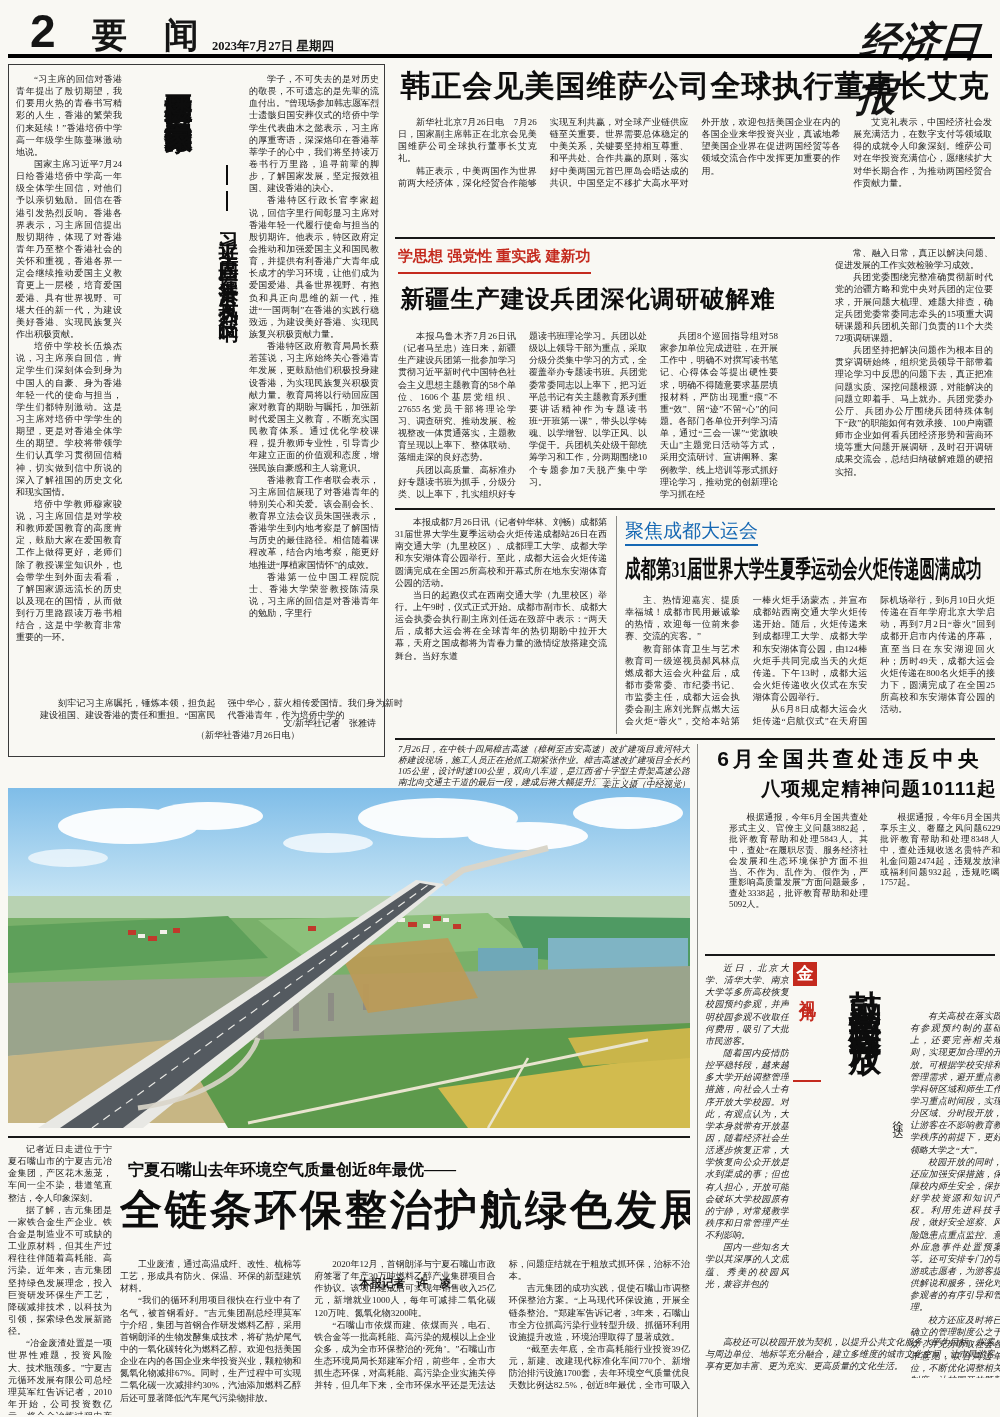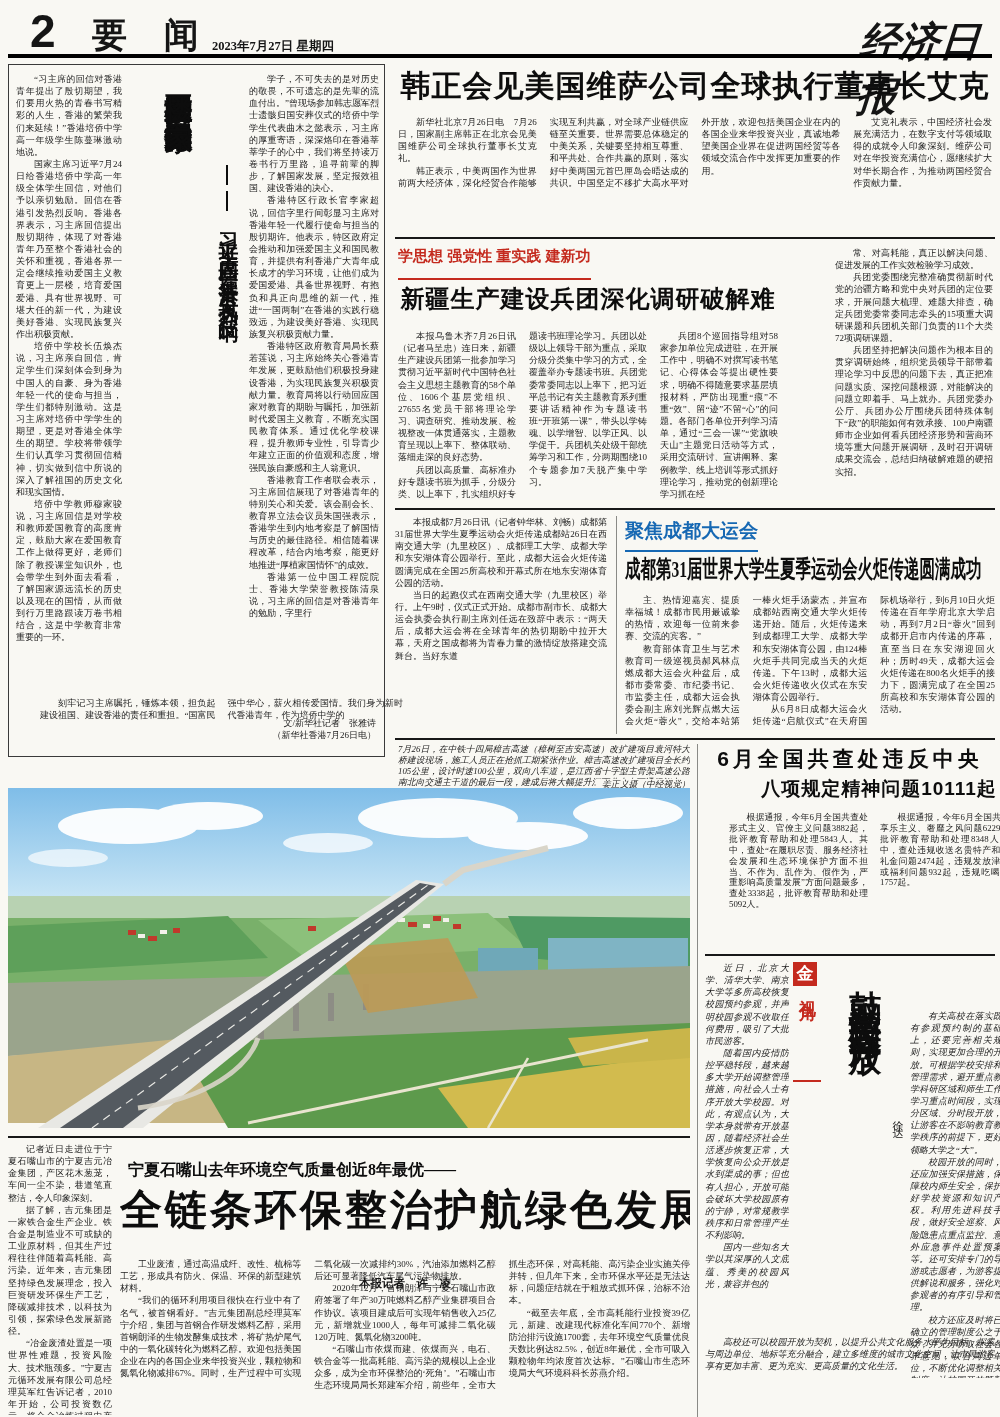--- a/index.html
+++ b/index.html
@@ -50,51 +50,51 @@
         <p>学子，不可失去的是对历史的敬畏，不可遗忘的是先辈的流血付出。”曾现场参加韩志愿军烈士遗骸归国安葬仪式的培侨中学学生代表曲木之懿表示，习主席的厚重寄语，深深烙印在香港莘莘学子的心中，我们将坚持读万卷书行万里路，追寻前辈的脚步，了解国家发展，坚定报效祖国、建设香港的决心。</p>
         <p>香港特区行政长官李家超说，回信字里行间彰显习主席对香港年轻一代履行使命与担当的殷切期许。他表示，特区政府定会推动和加强爱国主义和国民教育，并提供有利香港广大青年成长成才的学习环境，让他们成为爱国爱港、具备世界视野、有抱负和具正向思维的新一代，推进“一国两制”在香港的实践行稳致远，为建设美好香港、实现民族复兴积极贡献力量。</p>
         <p>香港特区政府教育局局长蔡若莲说，习主席始终关心香港青年发展，更鼓励他们积极投身建设香港，为实现民族复兴积极贡献力量。教育局将以行动回应国家对教育的期盼与嘱托，加强新时代爱国主义教育，不断充实国民教育体系。通过优化学校课程，提升教师专业性，引导青少年建立正面的价值观和态度，增强民族自豪感和主人翁意识。</p>
         <p>香港教育工作者联会表示，习主席回信展现了对香港青年的特别关心和关爱。该会副会长、教育界立法会议员朱国强表示，香港学生到内地考察是了解国情与历史的最佳路径。相信随着课程改革，结合内地考察，能更好地推进“厚植家国情怀”的成效。</p>
         <p>香港第一位中国工程院院士、香港大学荣誉教授陈清泉说，习主席的回信是对香港青年的勉励，字里行</p>
       </div>
     <div class="abs body clip cols2" style="left:7px;top:632px;width:363px;height:40px;">
         <p>刻牢记习主席嘱托，锤炼本领，担负起建设祖国、建设香港的责任和重担。“国富民强中华心，薪火相传爱国情。我们身为新时代香港青年，作为培侨中学的</p>
       </div>
     <div class="abs body" style="right:8px;top:652px;width:180px;text-align:right;">文/新华社记者　张雅诗</div>
-    <div class="abs body" style="right:8px;top:664px;width:180px;text-align:right;">（新华社香港7月26日电）</div>
+    <div class="abs body" style="right:8px;top:664px;width:180px;">（新华社香港7月26日电）</div>
   </div>
 
   <div class="abs sans headline center clip" style="left:395px;top:66px;width:600px;height:42px;font-size:30px;letter-spacing:1px;">韩正会见美国维萨公司全球执行董事长艾克礼</div>
   <div class="abs body clip cols4" style="left:398px;top:116px;width:594px;height:114px;">
       <p>新华社北京7月26日电　7月26日，国家副主席韩正在北京会见美国维萨公司全球执行董事长艾克礼。</p>
       <p>韩正表示，中美两国作为世界前两大经济体，深化经贸合作能够实现互利共赢，对全球产业链供应链至关重要。世界需要总体稳定的中美关系，关键要坚持相互尊重、和平共处、合作共赢的原则，落实好中美两国元首巴厘岛会晤达成的共识。中国坚定不移扩大高水平对外开放，欢迎包括美国企业在内的各国企业来华投资兴业，真诚地希望美国企业界在促进两国经贸等各领域交流合作中发挥更加重要的作用。</p>
       <p>艾克礼表示，中国经济社会发展充满活力，在数字支付等领域取得的成就令人印象深刻。维萨公司对在华投资充满信心，愿继续扩大对华长期合作，为推动两国经贸合作贡献力量。</p>
     </div>
   <div class="abs rule-h" style="left:395px;top:237px;width:600px;"></div>
 
-  <div class="abs sans red clip" style="left:398px;top:247px;font-size:15px;font-weight:900;border-bottom:2.5px solid var(--accent-red);padding-bottom:12px;">学思想 强党性 重实践 建新功</div>
+  <div class="abs sans red clip" style="left:398px;top:247px;font-size:15px;font-weight:900;border-bottom:2.5px solid var(--accent-red);padding-bottom:6px;">学思想 强党性 重实践 建新功</div>
   <div class="abs headline center clip" style="left:398px;top:283px;width:380px;height:34px;font-size:24px;letter-spacing:1px;">新疆生产建设兵团深化调研破解难题</div>
   <div class="abs body clip cols3" style="left:398px;top:330px;width:380px;height:176px;">
       <p>本报乌鲁木齐7月26日讯（记者马呈忠）连日来，新疆生产建设兵团第一批参加学习贯彻习近平新时代中国特色社会主义思想主题教育的58个单位、1606个基层党组织、27655名党员干部将理论学习、调查研究、推动发展、检视整改一体贯通落实，主题教育呈现以上率下、整体联动、落细走深的良好态势。</p>
       <p>兵团以高质量、高标准办好专题读书班为抓手，分级分类、以上率下，扎实组织好专题读书班理论学习。兵团以处级以上领导干部为重点，采取分级分类集中学习的方式，全覆盖举办专题读书班。兵团党委常委同志以上率下，把习近平总书记有关主题教育系列重要讲话精神作为专题读书班“开班第一课”，带头以学铸魂、以学增智、以学正风、以学促干。兵团机关处级干部统筹学习和工作，分两期围绕10个专题参加7天脱产集中学习。</p>
       <p>兵团8个巡回指导组对58家参加单位完成进驻，在开展工作中，明确不对撰写读书笔记、心得体会等提出硬性要求，明确不得随意要求基层填报材料，严防出现重“痕”不重“效”、留“迹”不留“心”的问题。各部门各单位开列学习清单，通过“三会一课”“党旗映天山”主题党日活动等方式，采用交流研讨、宣讲阐释、案例教学、线上培训等形式抓好理论学习，推动党的创新理论学习抓在经</p>
     </div>
   <div class="abs body clip" style="left:835px;top:247px;width:158px;height:258px;">
-      <p>常、对高耗能，真正以解决问题、促进发展的工作实效检验学习成效。</p>
+      <p>常、融入日常，真正以解决问题、促进发展的工作实效检验学习成效。</p>
       <p>兵团党委围绕完整准确贯彻新时代党的治疆方略和党中央对兵团的定位要求，开展问题大梳理、难题大排查，确定兵团党委常委同志牵头的15项重大调研课题和兵团机关部门负责的11个大类72项调研课题。</p>
       <p>兵团坚持把解决问题作为根本目的贯穿调研始终，组织党员领导干部带着理论学习中反思的问题下去，真正把准问题实质、深挖问题根源，对能解决的问题立即着手、马上就办。兵团党委办公厅、兵团办公厅围绕兵团特殊体制下“政”的职能如何有效承接、100户南疆师市企业如何看兵团经济形势和营商环境等重大问题开展调研，及时召开调研成果交流会，总结归纳破解难题的硬招实招。</p>
     </div>
   <div class="abs rule-h" style="left:395px;top:508px;width:600px;"></div>
 
   <div class="abs body clip" style="left:395px;top:516px;width:212px;height:218px;">
       <p>本报成都7月26日讯（记者钟华林、刘畅）成都第31届世界大学生夏季运动会火炬传递成都站26日在西南交通大学（九里校区）、成都理工大学、成都大学和东安湖体育公园举行。至此，成都大运会火炬传递圆满完成在全国25所高校和开幕式所在地东安湖体育公园的活动。</p>
       <p>当日的起跑仪式在西南交通大学（九里校区）举行。上午9时，仪式正式开始。成都市副市长、成都大运会执委会执行副主席刘任远在致辞中表示：“两天后，成都大运会将在全球青年的热切期盼中拉开大幕，天府之国成都将为青春力量的激情绽放搭建交流舞台。当好东道</p>
     </div>
   <div class="abs rule-v" style="left:616px;top:516px;height:218px;"></div>
-  <div class="abs sans blue clip" style="left:625px;top:518px;font-size:19px;font-weight:700;border-bottom:2.5px solid var(--accent-blue);padding-bottom:6px;">聚焦成都大运会</div>
+  <div class="abs sans blue clip" style="left:625px;top:518px;font-size:19px;font-weight:400;border-bottom:2.5px solid var(--accent-blue);padding-bottom:0;">聚焦成都大运会</div>
   <div class="abs clip" style="left:625px;top:554px;width:370px;height:30px;">
     <div class="headline" style="font-size:15.5px;white-space:nowrap;transform:scaleY(1.55);transform-origin:top left;">成都第31届世界大学生夏季运动会火炬传递圆满成功</div>
   </div>
   <div class="abs body clip cols3" style="left:625px;top:594px;width:370px;height:140px;">
       <p>主、热情迎嘉宾、提质幸福城！成都市民用最诚挚的热情，欢迎每一位前来参赛、交流的宾客。”</p>
       <p>教育部体育卫生与艺术教育司一级巡视员郝风林点燃成都大运会火种盆后，成都市委常委、市纪委书记、市监委主任，成都大运会执委会副主席刘光辉点燃大运会火炬“蓉火”，交给本站第一棒火炬手汤蒙杰，并宣布成都站西南交通大学火炬传递开始。随后，火炬传递来到成都理工大学、成都大学和东安湖体育公园，由124棒火炬手共同完成当天的火炬传递。下午13时，成都大运会火炬传递收火仪式在东安湖体育公园举行。</p>
       <p>从6月8日成都大运会火炬传递“启航仪式”在天府国际机场举行，到6月10日火炬传递在百年学府北京大学启动，再到7月2日“蓉火”回到成都开启市内传递的序幕，直至当日在东安湖迎回火种；历时49天，成都大运会火炬传递在800名火炬手的接力下，圆满完成了在全国25所高校和东安湖体育公园的活动。</p>
     </div>
   <div class="abs rule-h" style="left:395px;top:738px;width:600px;"></div>
 
@@ -214,16 +214,17 @@
       <p>“冶金废渣处置是一项世界性难题，投资风险大、技术瓶颈多。”宁夏吉元循环发展有限公司总经理莫军红告诉记者，2010年开始，公司投资数亿元，将合金冶炼过程中产生的工业废气经过净化、储存、稳压处理后，送入尾气发电车间用于发电，杜绝了合金生产过程中排放的废气及粉尘对环境的污染；2016年又成功利用硅锰合金生产过程中产生的</p>
     </div>
   <div class="abs headline clip" style="left:128px;top:1160px;width:560px;font-size:16px;">宁夏石嘴山去年环境空气质量创近8年最优——</div>
   <div class="abs sans headline center clip" style="left:120px;top:1182px;width:570px;font-size:42px;letter-spacing:3px;white-space:nowrap;">全链条环保整治护航绿色发展</div>
   <div class="abs center clip" style="left:120px;top:1236px;width:570px;font-size:11.5px;font-weight:700;margin-top:40px;">本报记者　许　凌</div>
   <div class="abs body clip cols3" style="left:120px;top:1258px;width:570px;height:156px;">
       <p>工业废渣，通过高温成纤、改性、梳棉等工艺，形成具有防火、保温、环保的新型建筑材料。</p>
       <p>“我们的循环利用项目很快在行业中有了名气，被首钢看好。”吉元集团副总经理莫军宁介绍，集团与首钢合作研发燃料乙醇，采用首钢朗泽的生物发酵集成技术，将矿热炉尾气中的一氧化碳转化为燃料乙醇。欢迎包括美国企业在内的各国企业来华投资兴业，颗粒物和氮氧化物减排67%。同时，生产过程中可实现二氧化碳一次减排约30%，汽油添加燃料乙醇后还可显著降低汽车尾气污染物排放。</p>
       <p>2020年12月，首钢朗泽与宁夏石嘴山市政府签署了年产30万吨燃料乙醇产业集群项目合作协议。该项目建成后可实现年销售收入25亿元，新增就业1000人，每年可减排二氧化碳120万吨、氮氧化物3200吨。</p>
       <p>“石嘴山市依煤而建、依煤而兴，电石、铁合金等一批高耗能、高污染的规模以上企业众多，成为全市环保整治的‘死角’。”石嘴山市生态环境局局长郑建军介绍，前些年，全市大抓生态环保，对高耗能、高污染企业实施关停并转，但几年下来，全市环保水平还是无法达标，问题症结就在于粗放式抓环保，治标不治本。</p>
+      <p>吉元集团的成功实践，促使石嘴山市调整环保整治方案。“上马现代环保设施，开展全链条整治。”郑建军告诉记者，3年来，石嘴山市全方位抓高污染行业转型升级、抓循环利用设施提升改造，环境治理取得了显著成效。</p>
       <p>“截至去年底，全市高耗能行业投资39亿元，新建、改建现代标准化车间770个、新增防治排污设施1700套，去年环境空气质量优良天数比例达82.5%，创近8年最优，全市可吸入颗粒物年均浓度首次达标。”石嘴山市生态环境局大气环境科科长苏燕介绍。</p>
     </div>
 
 </div>
 
 </body></html>

